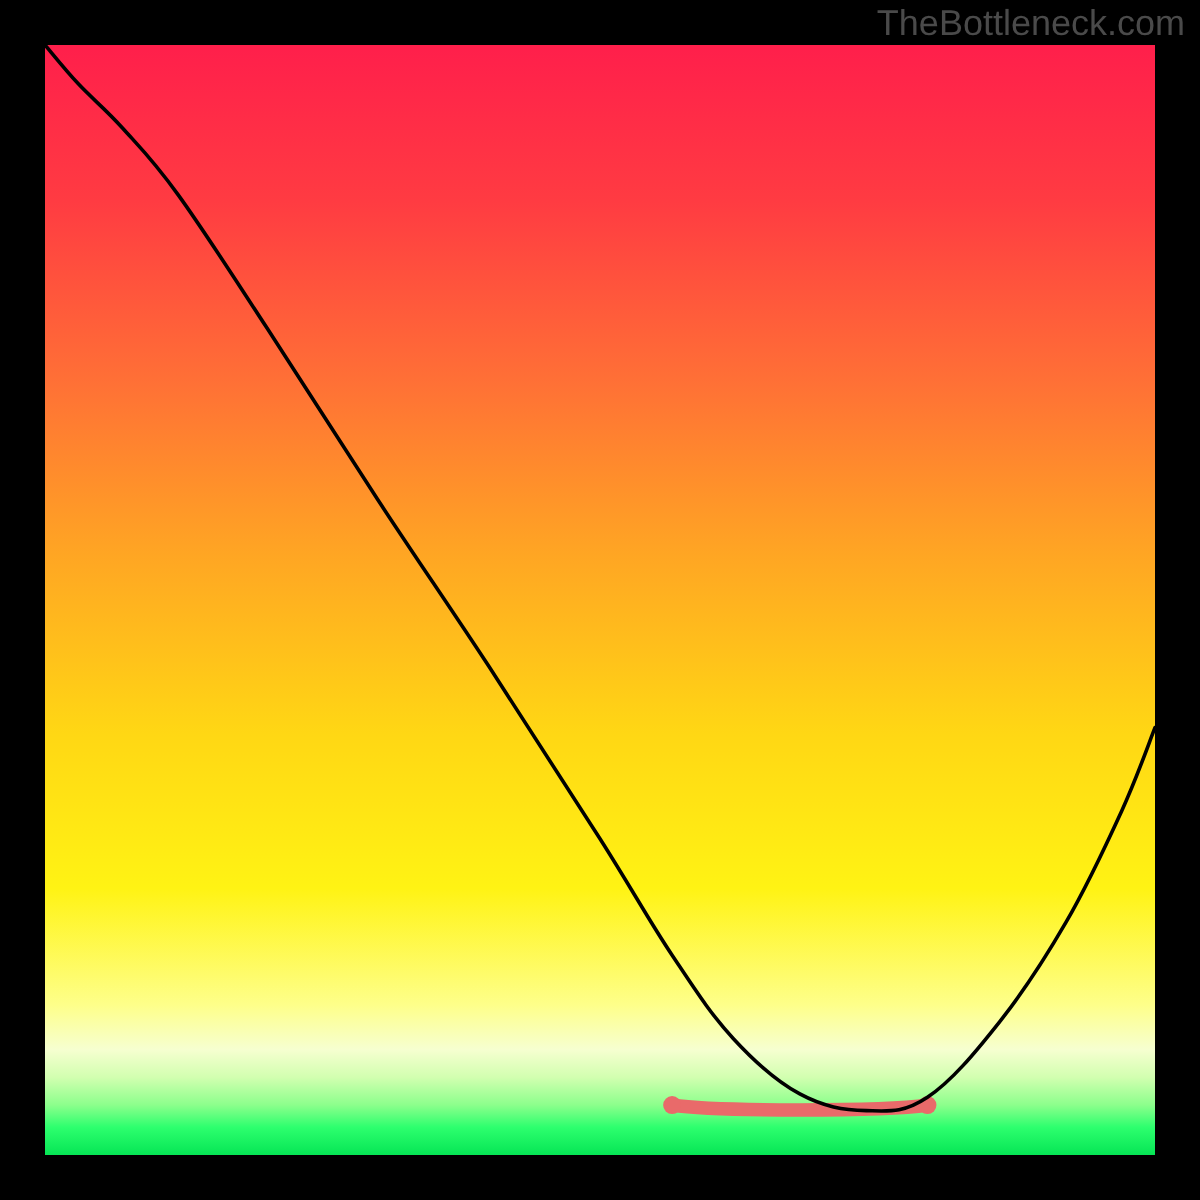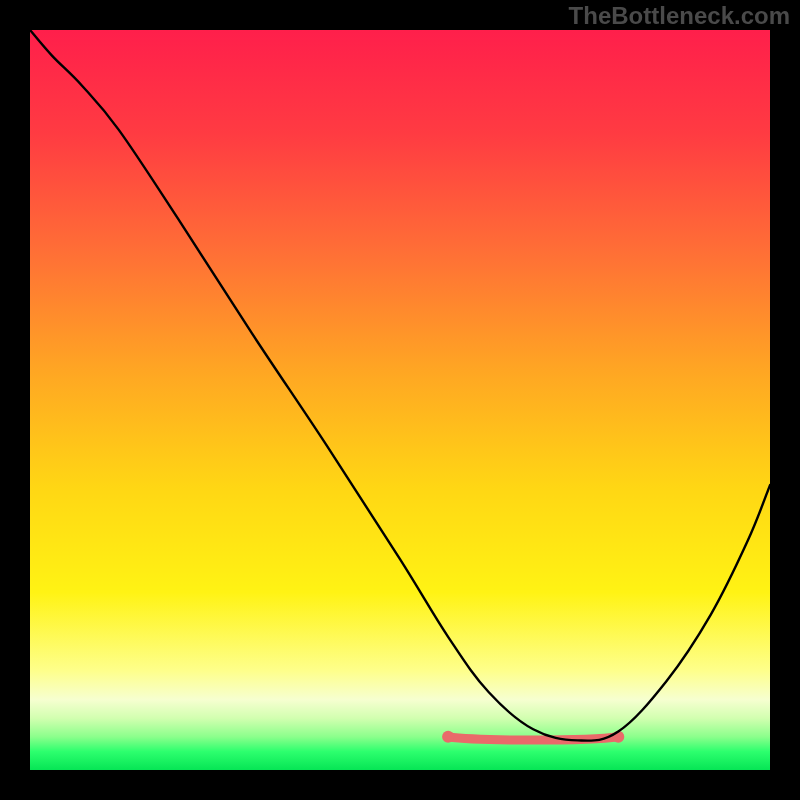--- a/index.html
+++ b/index.html
@@ -9,21 +9,21 @@
     width: 800px;
     height: 800px;
     background: #000;
   }
   .watermark {
     position: absolute;
     top: 2px;
     right: 10px;
     font-family: Arial, Helvetica, sans-serif;
     font-size: 24px;
-    font-weight: 700;
+    font-weight: 400;
     color: #4a4a4a;
     z-index: 5;
   }
   .plot-area {
     position: absolute;
     left: 30px;
     top: 30px;
     width: 740px;
     height: 740px;
     overflow: hidden;

